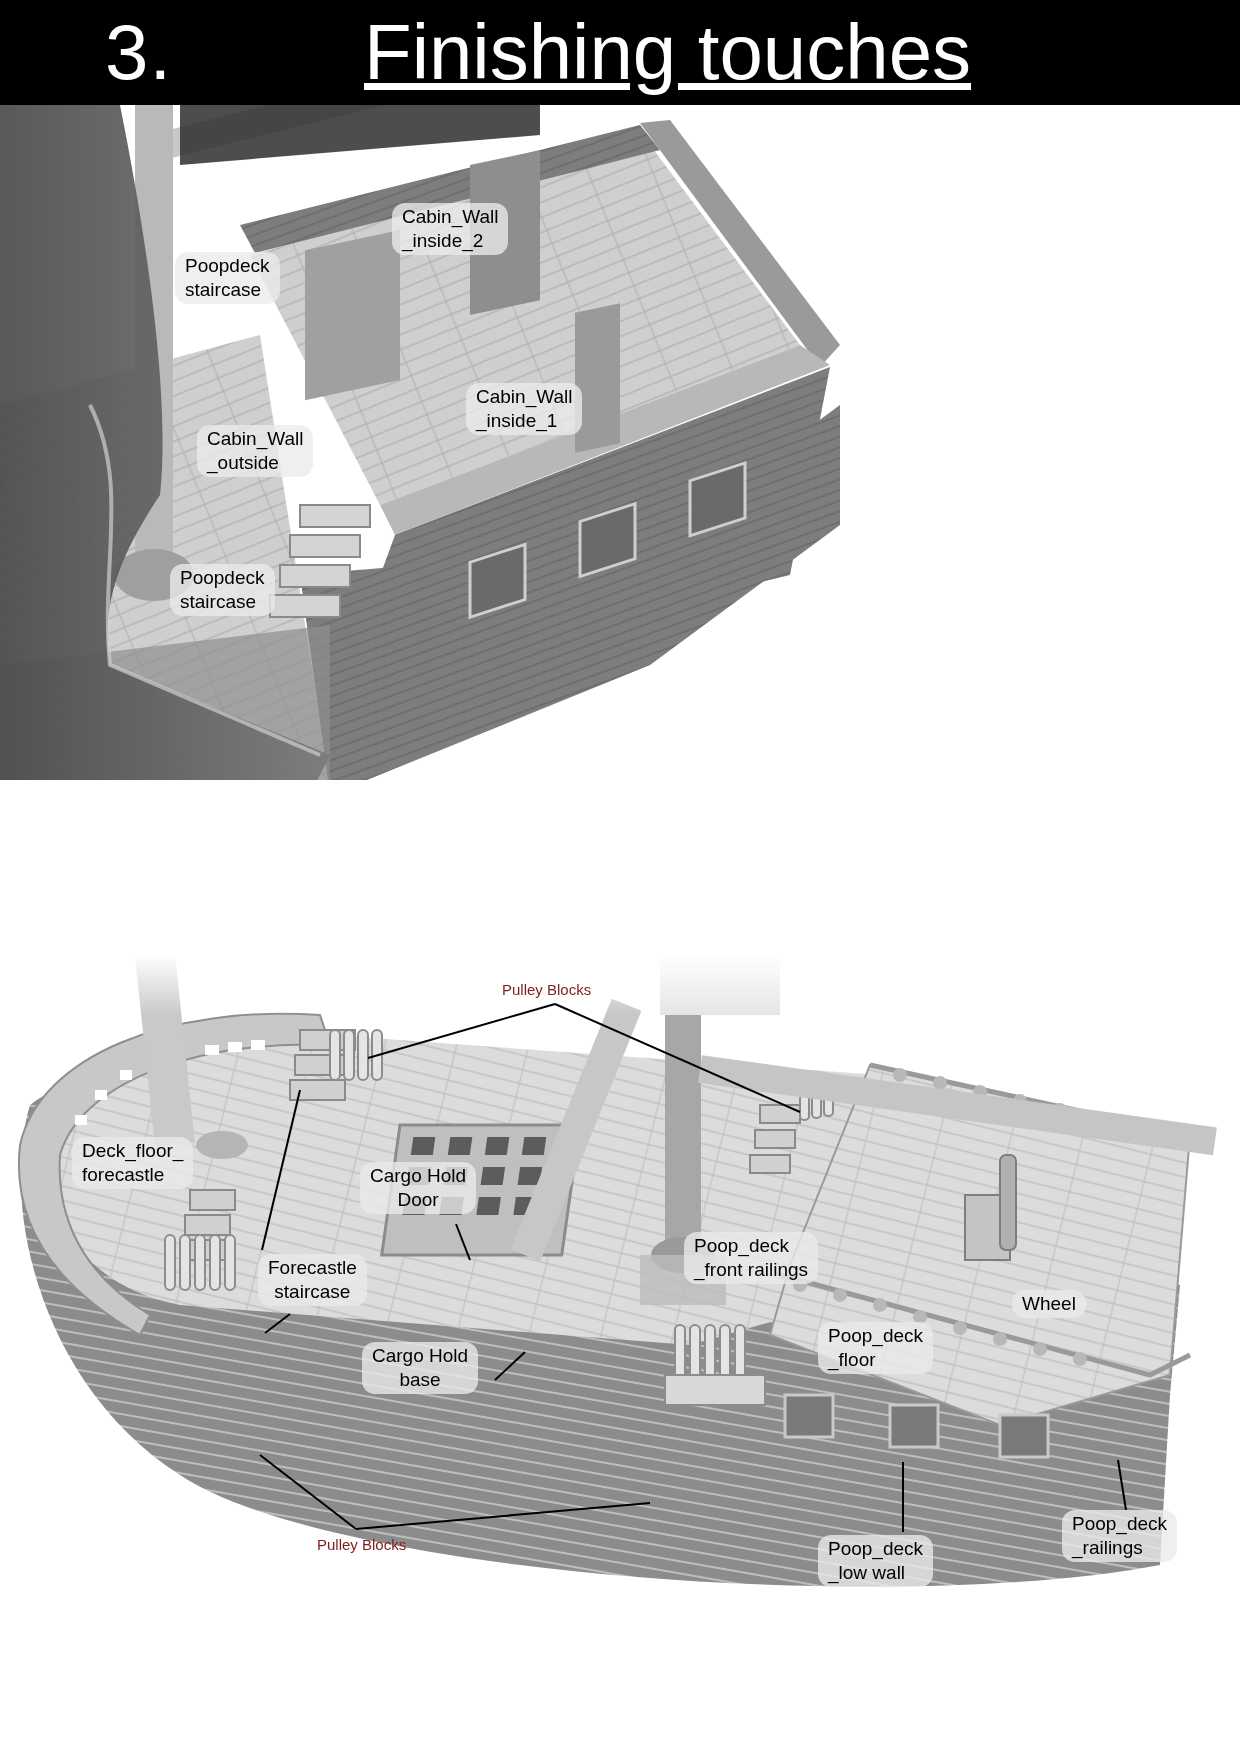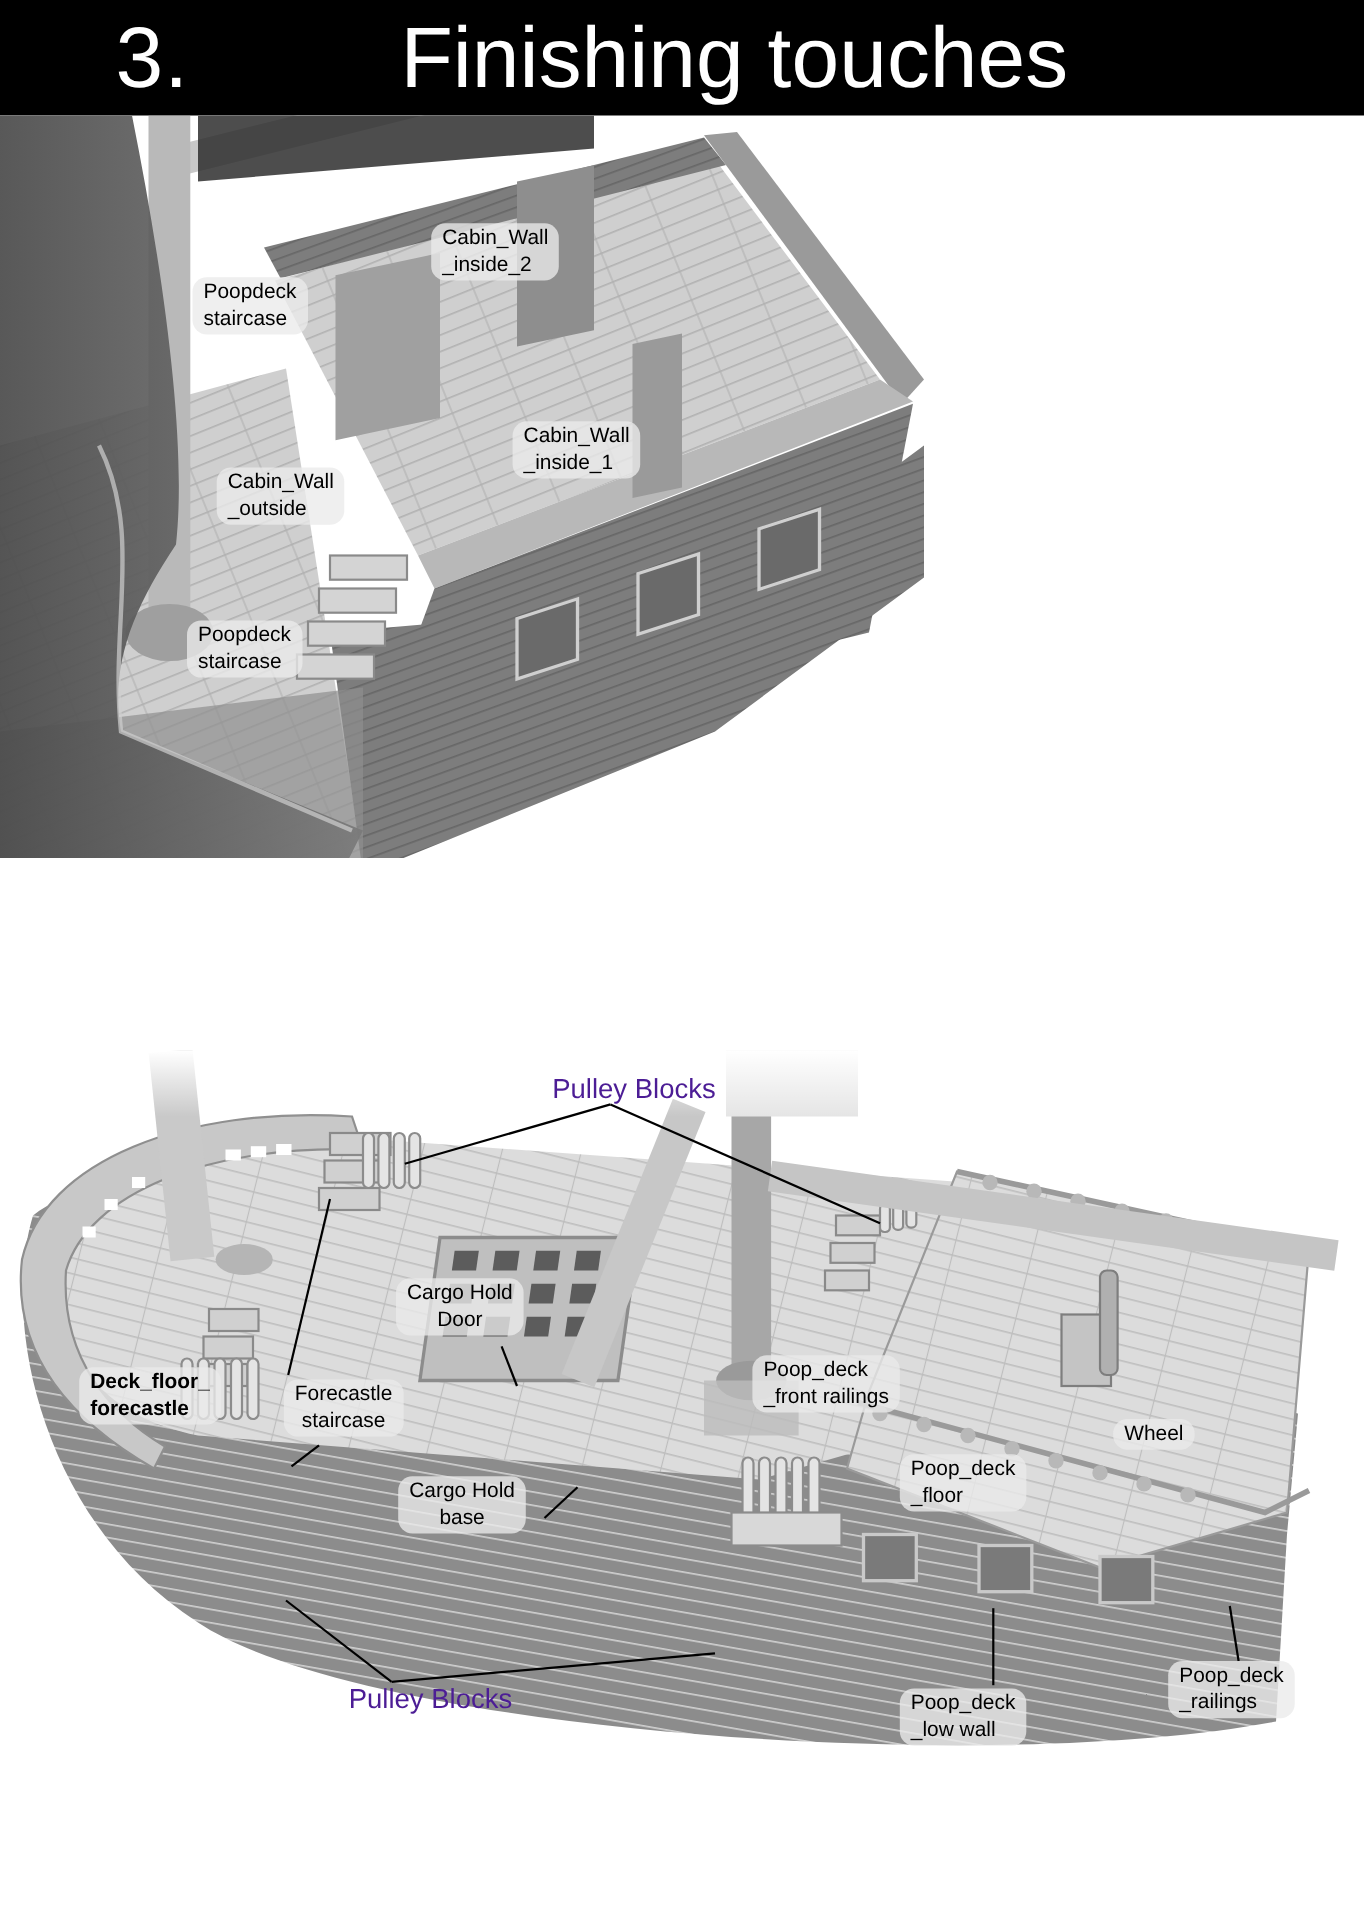--- a/index.html
+++ b/index.html
@@ -1,28 +1,28 @@
 <!DOCTYPE html>
 <html><head>
 <meta charset="utf-8">
 <style>
   html, body { margin:0; padding:0; background:#ffffff; }
   body { width:1240px; height:1754px; position:relative; overflow:hidden;
          font-family:"Liberation Sans", "DejaVu Sans", sans-serif; }
 
   .header { position:absolute; left:0; top:0; width:1240px; height:105px; background:#000; }
   .header .num { position:absolute; left:105px; top:6px; color:#fff; font-size:78px; line-height:92px; letter-spacing:1px; }
-  .header .title { position:absolute; left:364px; top:6px; color:#fff; font-size:78px; line-height:92px; }
+  .header .title { position:absolute; left:364px; top:6px; color:#fff; font-size:78px; line-height:92px;text-decoration:underline; }
 
   .render { position:absolute; overflow:hidden; }
   .render svg { position:absolute; left:0; top:0; }
 
   .label { position:absolute; background:rgba(235,235,235,0.78); border-radius:13px;
            color:#000000; font-size:19px; line-height:24px; padding:2px 10px; white-space:pre; }
-  .plain { position:absolute; color:#4c1d95; font-size:25px; line-height:24px; white-space:pre; }
+  .plain { position:absolute; color:#7f1d1d; font-size:15px; line-height:24px; white-space:pre; }
   .leaders { position:absolute; left:0; top:0; pointer-events:none; }
 </style>
 </head>
 <body>
 
 <div class="header">
   <span class="num">3.</span>
   <span class="title">Finishing touches</span>
 </div>
 
@@ -242,21 +242,21 @@
     <line x1="290" y1="1314" x2="265" y2="1333"></line>
     <line x1="525" y1="1352" x2="495" y2="1380"></line>
     <line x1="356" y1="1529" x2="260" y2="1455"></line>
     <line x1="356" y1="1529" x2="650" y2="1503"></line>
     <line x1="903" y1="1532" x2="903" y2="1462"></line>
     <line x1="1126" y1="1510" x2="1118" y2="1460"></line>
   </g>
 </svg>
 
 <div class="plain" style="left:502px; top:978px;">Pulley Blocks</div>
-<div class="label" style="left:72px; top:1243px;font-weight:bold;">Deck_floor_
+<div class="label" style="left:72px; top:1137px;">Deck_floor_
 forecastle</div>
 <div class="label" style="left:360px; top:1162px; text-align:center;">Cargo Hold
 Door</div>
 <div class="label" style="left:258px; top:1254px; text-align:center;">Forecastle
 staircase</div>
 <div class="label" style="left:362px; top:1342px; text-align:center;">Cargo Hold
 base</div>
 <div class="label" style="left:684px; top:1232px;">Poop_deck
 _front railings</div>
 <div class="label" style="left:1012px; top:1290px;">Wheel</div>

